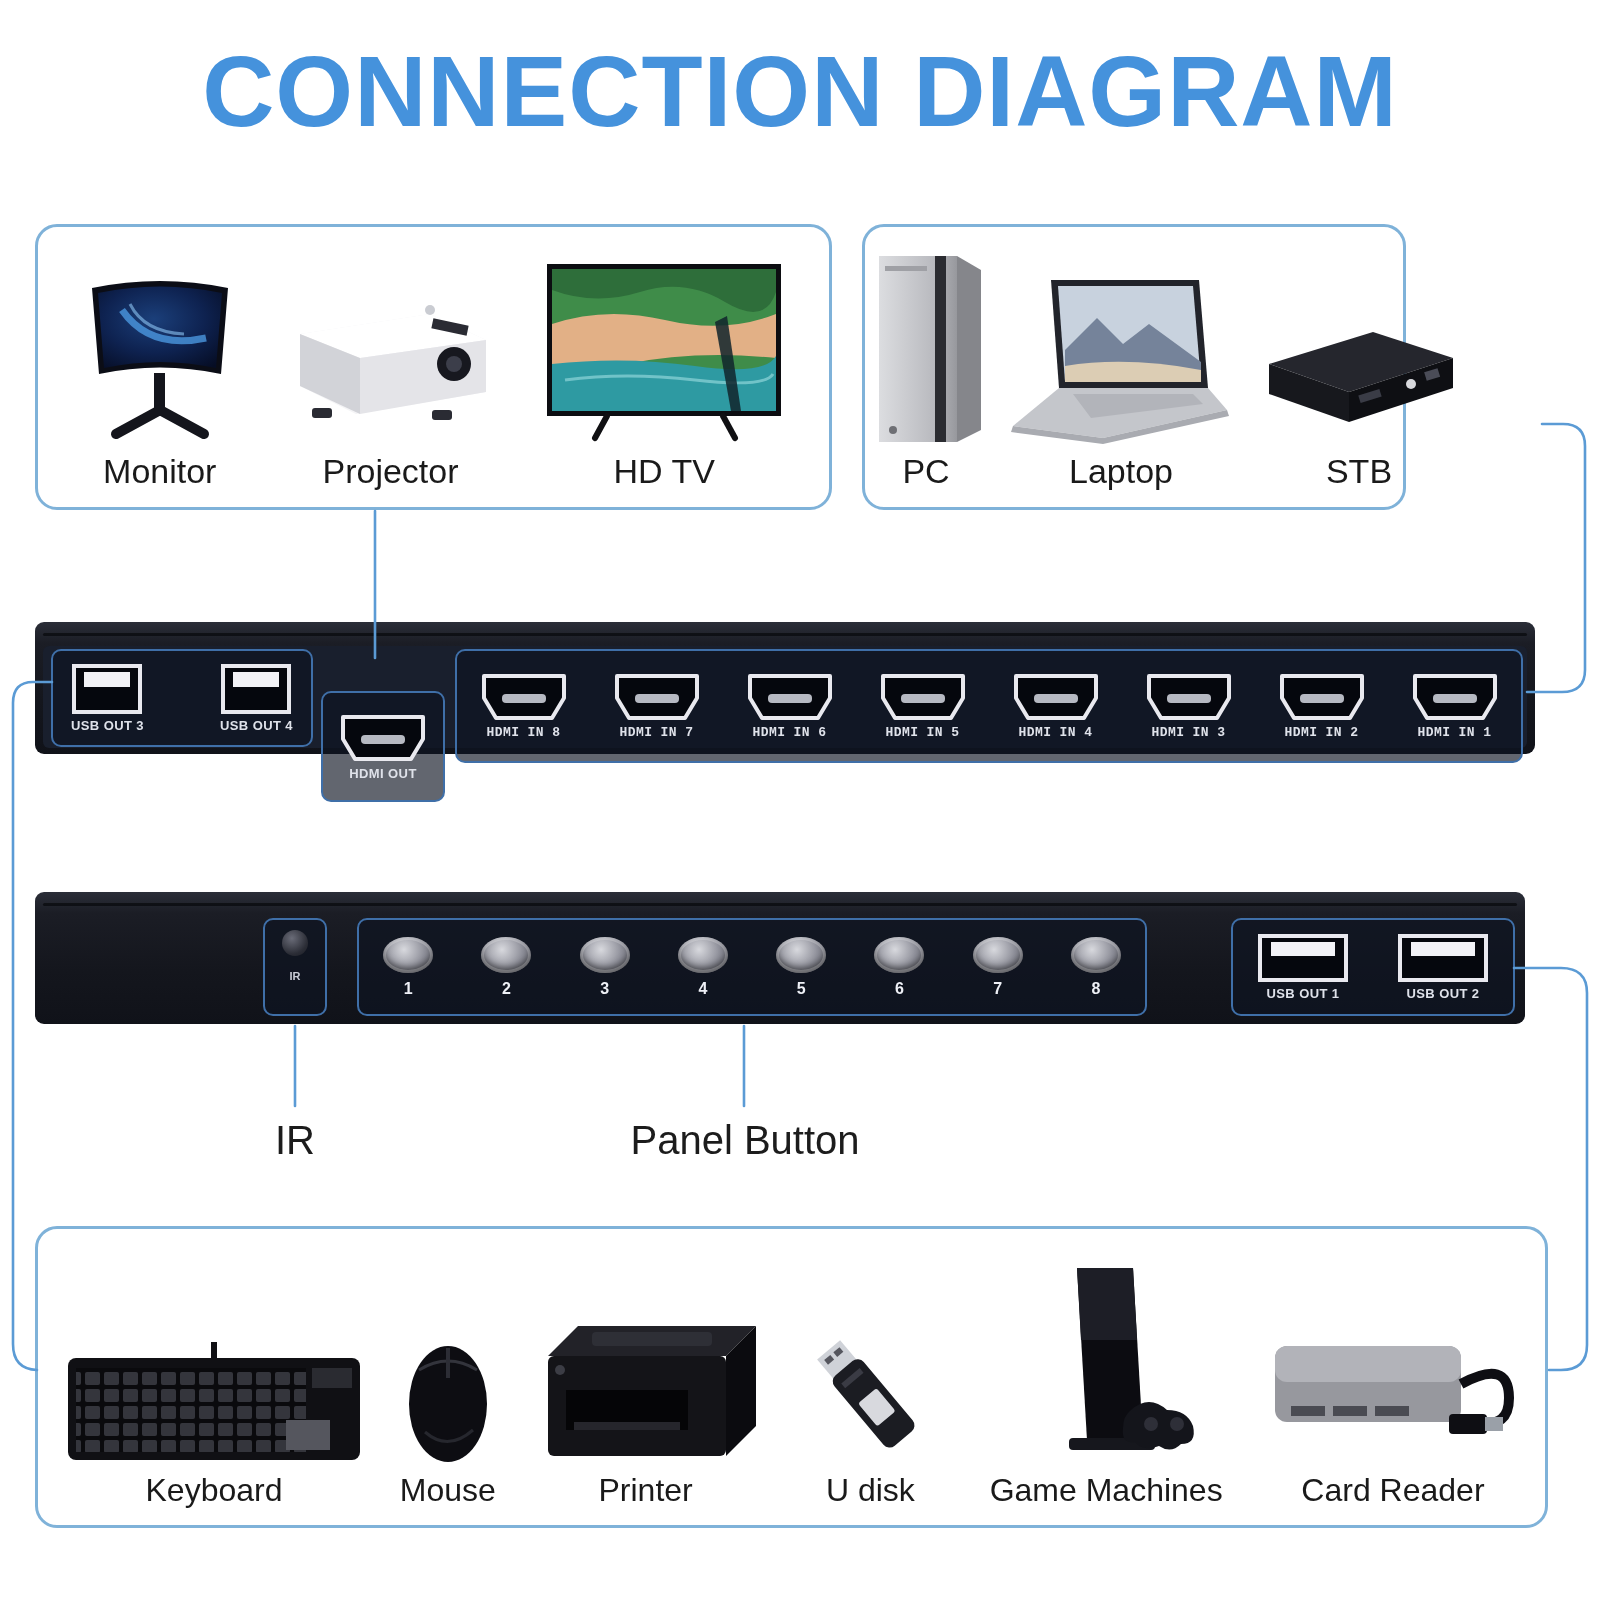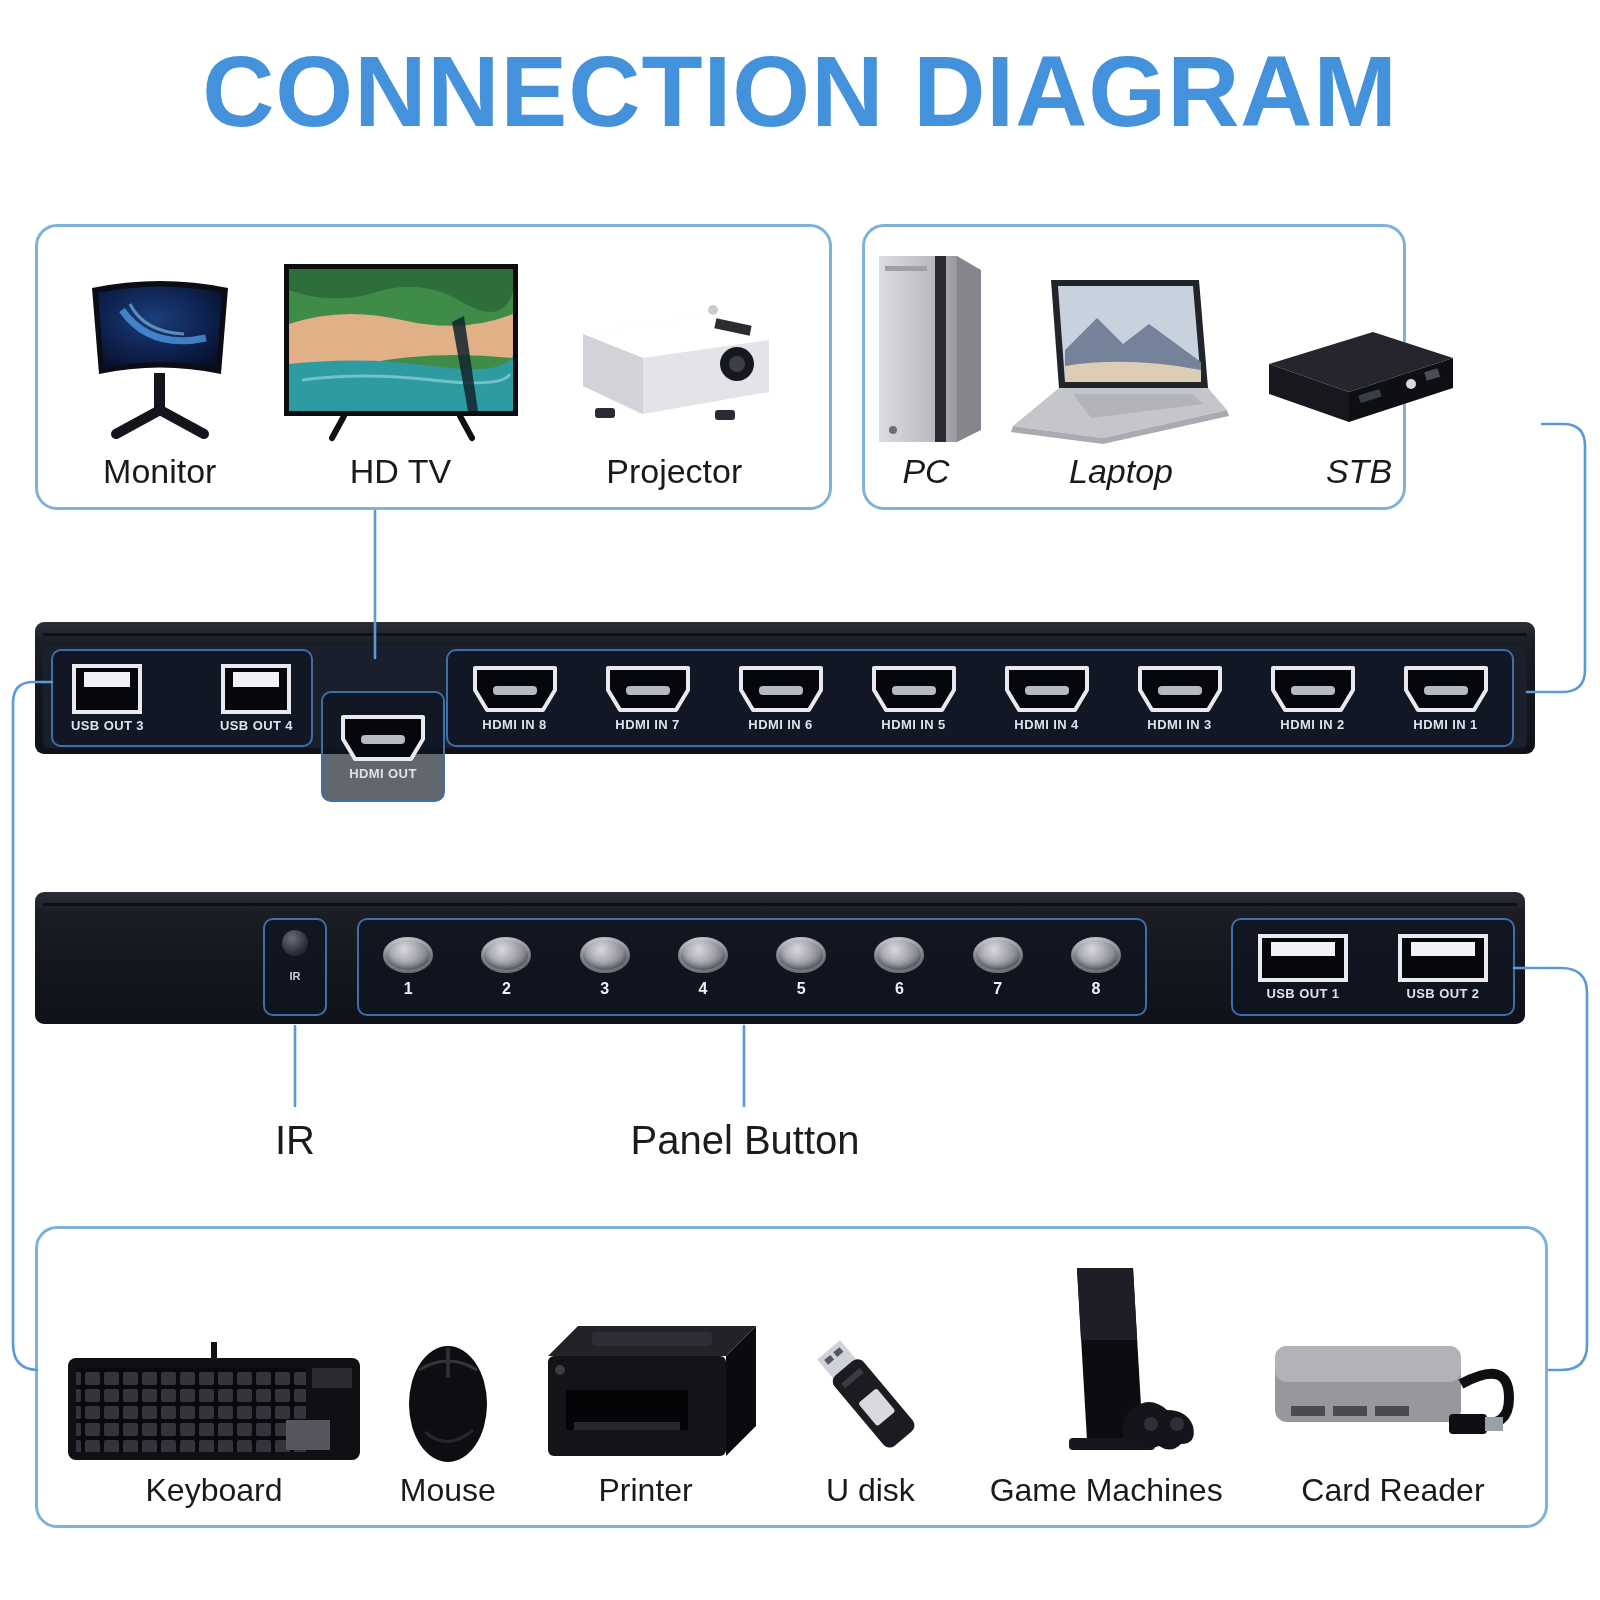--- a/index.html
+++ b/index.html
@@ -13,40 +13,40 @@
   }
   html,body{margin:0;padding:0;background:#fff;}
   body{width:1600px;height:1600px;position:relative;font-family:"Liberation Sans",sans-serif;overflow:hidden;}
 
   .title{position:absolute;left:0;right:0;top:34px;text-align:center;
          font-size:100px;font-weight:bold;color:var(--accent);letter-spacing:1px;white-space:nowrap;}
 
   .box{position:absolute;border:3px solid var(--box-border);border-radius:22px;background:#fff;
        display:flex;align-items:flex-end;justify-content:space-evenly;box-sizing:border-box;}
   #displayBox{left:35px;top:224px;width:797px;height:286px;}
-  #sourceBox{left:862px;top:224px;width:544px;height:286px;font-style:italic;}
+  #sourceBox{left:862px;top:224px;width:544px;height:286px;}
   #peripheralBox{left:35px;top:1226px;width:1513px;height:302px;padding:0 26px;justify-content:space-between;}
 
   .device{display:flex;flex-direction:column;align-items:center;justify-content:flex-end;}
   .device .dimg{display:flex;align-items:flex-end;justify-content:center;}
   .dlabel{font-size:34px;color:var(--label);margin:8px 0 16px;white-space:nowrap;}
   #peripheralBox .dlabel{font-size:32px;margin:6px 0 16px;}
 
   .panel{position:absolute;background:linear-gradient(180deg,#2b2e38 0%,#1b1d25 16%,#14161d 60%,#101219 100%);
          border-radius:9px;box-sizing:border-box;}
   .panel::before{content:"";position:absolute;left:8px;right:8px;top:11px;height:3px;background:#07080c;opacity:.7;border-radius:2px;}
   #rearPanel{left:35px;top:622px;width:1500px;height:132px;}
   #frontPanel{left:35px;top:892px;width:1490px;height:132px;}
   .port-band{position:absolute;left:8px;right:8px;top:24px;height:102px;background:#191f2d;border-radius:6px;}
 
   .pgroup{position:absolute;border:2px solid var(--group-outline);border-radius:10px;
           background:rgba(14,20,34,.65);display:flex;align-items:center;justify-content:space-around;box-sizing:border-box;}
   #rUsbGroup{left:16px;top:27px;width:262px;height:98px;gap:40px;}
   #rHdmiOutGroup{left:286px;top:27px;width:124px;height:111px;margin-top:42px;}
-  #rHdmiInGroup{left:411px;top:27px;width:1068px;height:98px;}
+  #rHdmiInGroup{left:420px;top:27px;width:1068px;height:114px;font-family:Liberation Mono, monospace;}
   #irGroup{left:228px;top:26px;width:64px;height:98px;flex-direction:column;justify-content:flex-start;}
   #btnGroup{left:322px;top:26px;width:790px;height:98px;}
   #fUsbGroup{left:1196px;top:26px;width:284px;height:98px;}
 
   .port{display:flex;flex-direction:column;align-items:center;}
   .port-label{font-size:13px;font-weight:bold;color:var(--port-label);letter-spacing:.4px;white-space:nowrap;margin-top:3px;}
 
   .ir-dot{width:26px;height:26px;border-radius:50%;margin-top:10px;
           background:radial-gradient(circle at 38% 32%,#6a6c78,#2b2d36 65%,#1a1c23);}
   .ir-small{font-size:11px;font-weight:bold;color:#c9ccd6;margin-top:14px;}
@@ -84,50 +84,50 @@
         <path d="M38 34 Q66 74 122 62" stroke="#4f9fe8" stroke-width="7" fill="none" opacity=".75"></path>
         <path d="M46 28 Q60 56 100 58" stroke="#8ec6f5" stroke-width="3" fill="none" opacity=".6"></path>
         <rect x="70" y="97" width="11" height="36" fill="#14151c"></rect>
         <path d="M32 158 L76 134 L120 158" stroke="#14151c" stroke-width="10" fill="none" stroke-linecap="round"></path>
       </svg>
     </div>
     <div class="dlabel">Monitor</div>
   </div>
   <div class="device">
     <div class="dimg">
-      <svg width="238" height="182" viewBox="0 0 238 182">
-        <rect x="2" y="2" width="234" height="152" fill="#0c0d11"></rect>
-        <rect x="7" y="7" width="224" height="142" fill="#3f8c49"></rect>
-        <path d="M7 28 Q50 44 95 30 T180 40 T231 30 L231 7 L7 7 Z" fill="#2e6e3a"></path>
-        <path d="M7 62 Q60 44 120 58 T231 52 L231 96 Q150 88 82 102 T7 106 Z" fill="#e2b086"></path>
-        <path d="M7 102 Q80 94 150 104 T231 94 L231 149 L7 149 Z" fill="#2e9aa2"></path>
-        <path d="M20 118 Q80 110 150 118 T228 112" stroke="#8fd4d8" stroke-width="3" fill="none" opacity=".7"></path>
-        <path d="M170 60 L186 149 L196 149 L182 54 Z" fill="#10252b" opacity=".85"></path>
-        <path d="M62 154 L50 176" stroke="#101013" stroke-width="6" stroke-linecap="round"></path>
-        <path d="M178 154 L190 176" stroke="#101013" stroke-width="6" stroke-linecap="round"></path>
-      </svg>
-    </div>
-    <div class="dlabel">HD TV</div>
-  </div>
-  <div class="device">
-    <div class="dimg">
       <svg width="218" height="152" viewBox="0 0 218 152">
         <path d="M18 42 L148 22 L204 48 L204 100 L74 122 L18 94 Z" fill="#f4f4f6"></path>
         <path d="M18 42 L148 22 L204 48 L78 66 Z" fill="#ffffff"></path>
         <path d="M204 48 L204 100 L78 122 L78 66 Z" fill="#e4e4e8"></path>
         <path d="M18 42 L78 66 L78 122 L18 94 Z" fill="#d2d3d8"></path>
         <circle cx="172" cy="72" r="17" fill="#17181f"></circle>
         <circle cx="172" cy="72" r="8" fill="#3c3e4a"></circle>
         <rect x="150" y="30" width="36" height="10" transform="rotate(12 168 35)" fill="#2a2b33"></rect>
         <circle cx="148" cy="18" r="5" fill="#caccd2"></circle>
         <rect x="30" y="116" width="20" height="10" rx="3" fill="#2a2b33"></rect>
         <rect x="150" y="118" width="20" height="10" rx="3" fill="#2a2b33"></rect>
       </svg>
     </div>
     <div class="dlabel">Projector</div>
+  </div>
+  <div class="device">
+    <div class="dimg">
+      <svg width="238" height="182" viewBox="0 0 238 182">
+        <rect x="2" y="2" width="234" height="152" fill="#0c0d11"></rect>
+        <rect x="7" y="7" width="224" height="142" fill="#3f8c49"></rect>
+        <path d="M7 28 Q50 44 95 30 T180 40 T231 30 L231 7 L7 7 Z" fill="#2e6e3a"></path>
+        <path d="M7 62 Q60 44 120 58 T231 52 L231 96 Q150 88 82 102 T7 106 Z" fill="#e2b086"></path>
+        <path d="M7 102 Q80 94 150 104 T231 94 L231 149 L7 149 Z" fill="#2e9aa2"></path>
+        <path d="M20 118 Q80 110 150 118 T228 112" stroke="#8fd4d8" stroke-width="3" fill="none" opacity=".7"></path>
+        <path d="M170 60 L186 149 L196 149 L182 54 Z" fill="#10252b" opacity=".85"></path>
+        <path d="M62 154 L50 176" stroke="#101013" stroke-width="6" stroke-linecap="round"></path>
+        <path d="M178 154 L190 176" stroke="#101013" stroke-width="6" stroke-linecap="round"></path>
+      </svg>
+    </div>
+    <div class="dlabel">HD TV</div>
   </div>
 </div>
 
 <div class="box" id="sourceBox">
   <div class="device">
     <div class="dimg">
       <svg width="122" height="192" viewBox="0 0 122 192">
         <defs>
             <linearGradient id="pcg" x1="0" y1="0" x2="1" y2="0">
           <stop offset="0%" stop-color="#dcdde0"></stop>

